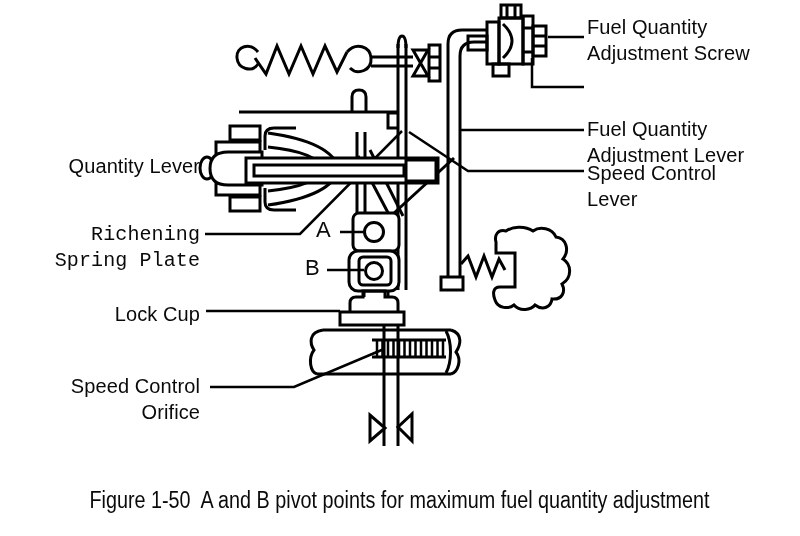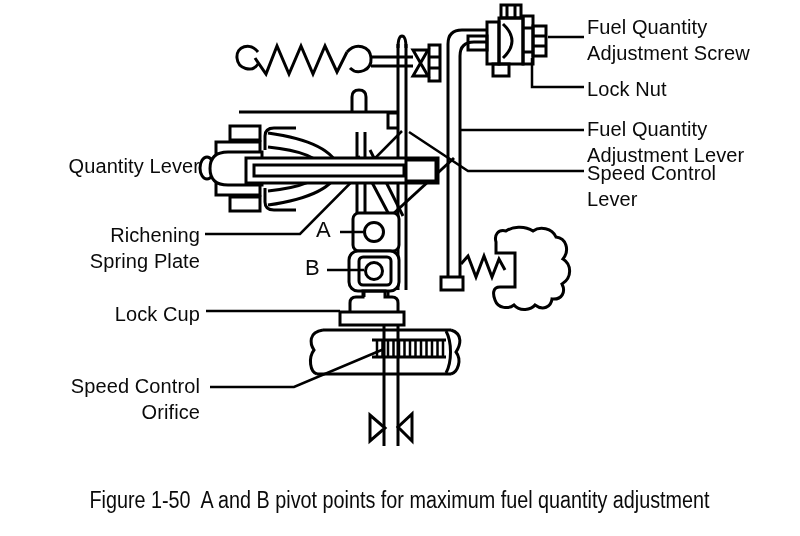--- a/index.html
+++ b/index.html
@@ -134,32 +134,31 @@
       <path d="M412,414 V441 L398,427 Z"></path>
     </g>
 
     <g>
       <path d="M461,264 L468,256 L476,277 L484,256 L492,277 L499,259 L505,270"></path>
       <path d="M506,231 C498,229 494,235 496,242 L496,253 L515,253 L515,287 L500,287 C492,287 493,295 495,300 C498,309 509,309 514,305 C520,312 531,310 535,305 C543,311 551,307 552,299 C562,300 566,292 562,284 C573,277 571,264 563,259 C570,250 566,238 556,237 C552,228 540,226 533,231 C524,225 512,227 506,231 Z"></path>
     </g>
   </svg>
 
   <div class="lbl lbl-left" style="right:600px;top:153px;">Quantity Lever</div>
-  <div class="lbl lbl-left" style="right:600px;top:222px;">Richening
+  <div class="lbl lbl-left" style="right:600px;top:222px;font-family:Liberation Mono, monospace;">Richening
 Spring Plate</div>
   <div class="lbl lbl-left" style="right:600px;top:301px;">Lock Cup</div>
   <div class="lbl lbl-left" style="right:600px;top:373px;">Speed Control
 Orifice</div>
 
   <div class="pivot" style="left:316px;top:219px;">A</div>
   <div class="pivot" style="left:305px;top:257px;">B</div>
 
   <div class="lbl" style="left:587px;top:14px;">Fuel Quantity
 Adjustment Screw</div>
-  <div class="lbl" style="left:587px;top:76px;">Lock Nut</div>
   <div class="lbl" style="left:587px;top:116px;">Fuel Quantity
 Adjustment Lever</div>
   <div class="lbl" style="left:587px;top:160px;">Speed Control
 Lever</div>
 
   <div id="caption">
     <span>Figure 1-50  A and B pivot points for maximum fuel quantity adjustment</span>
   </div>
 
 </div>

